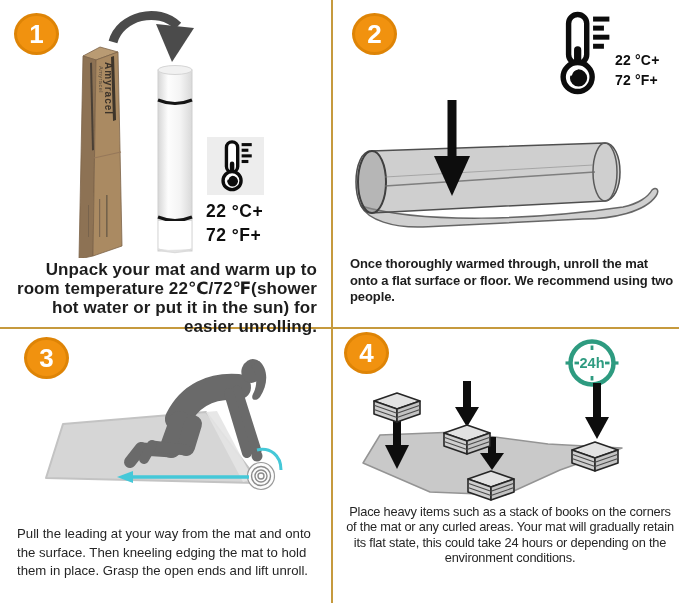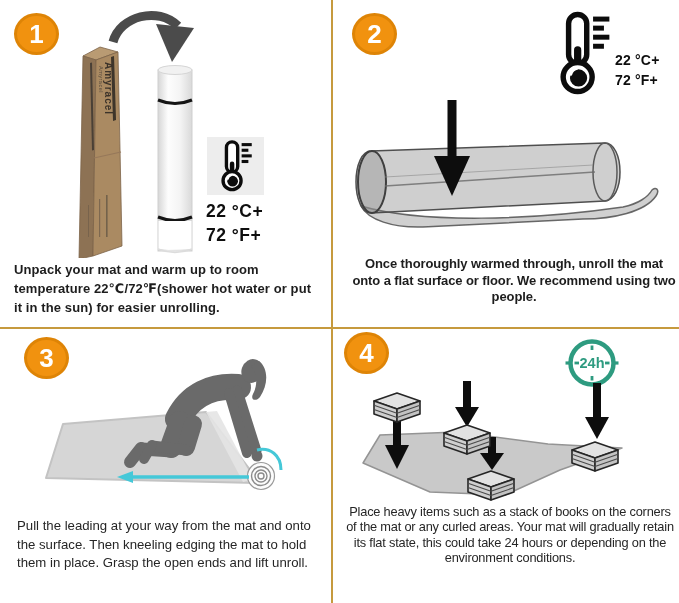--- a/index.html
+++ b/index.html
@@ -18,23 +18,23 @@
   .badge {
     position:absolute; width:45px; height:42px; border-radius:50%;
     background:#F1920F; border:3px solid #DE8406; box-sizing:border-box;
     color:#ffffff; font-weight:bold; font-size:26px;
     display:flex; align-items:center; justify-content:center;
   }
   .illus { position:absolute; left:0; top:0; }
   .caption { position:absolute; margin:0; }
   .cap-bold { font-weight:bold; color:#1d1d1d; }
   .cap-reg  { font-weight:normal; color:#262626; }
-  #q1 .caption { left:14px; top:260px; width:303px; text-align:left; font-size:13px; line-height:19px; letter-spacing:0.1px; }
-  #q2 .caption { left:17px; top:256px; width:328px; text-align:center; font-size:13px; line-height:16.5px; letter-spacing:-0.1px; }
-  #q3 .caption { left:17px; top:188px; width:312px; text-align:left; font-size:13.2px; line-height:18.5px; }
+  #q1 .caption { left:14px; top:260px; width:303px; text-align:right; font-size:17px; line-height:19px; letter-spacing:0.1px; }
+  #q2 .caption { left:17px; top:256px; width:328px; text-align:left; font-size:13px; line-height:16.5px; letter-spacing:-0.1px; }
+  #q3 .caption { left:17px; top:196px; width:312px; text-align:left; font-size:13.2px; line-height:18.5px; }
   #q4 .caption { left:10px; top:175px; width:334px; text-align:center; font-size:12.8px; line-height:15.3px; letter-spacing:-0.2px; }
   .temp { position:absolute; font-weight:bold; color:#0e0e0e; }
   #q1 .temp { left:206px; top:199px; width:118px; font-size:17.5px; line-height:24px; letter-spacing:0.5px; }
   #q2 .temp { left:282px; top:50px;  width:70px;  font-size:14px;   line-height:20px; letter-spacing:0.2px; }
   .thermo-box { position:absolute; left:207px; top:137px; width:57px; height:58px; background:#ededed;
                 display:flex; align-items:center; justify-content:center; }
   .defs-holder { position:absolute; width:0; height:0; overflow:hidden; }
 </style>
 </head>
 <body>

